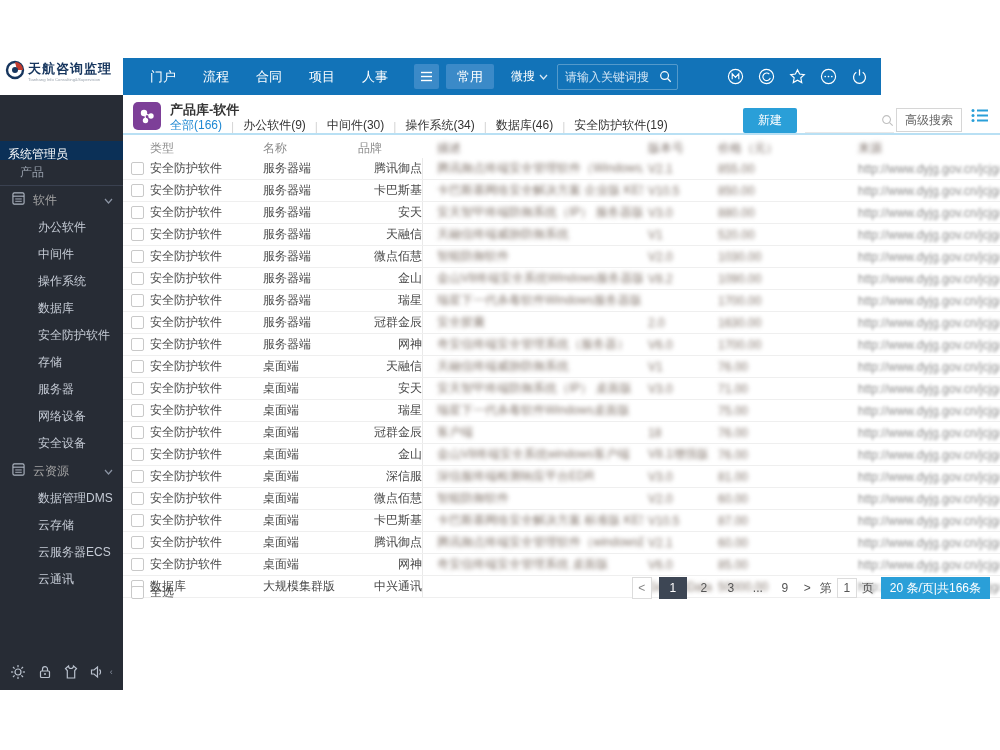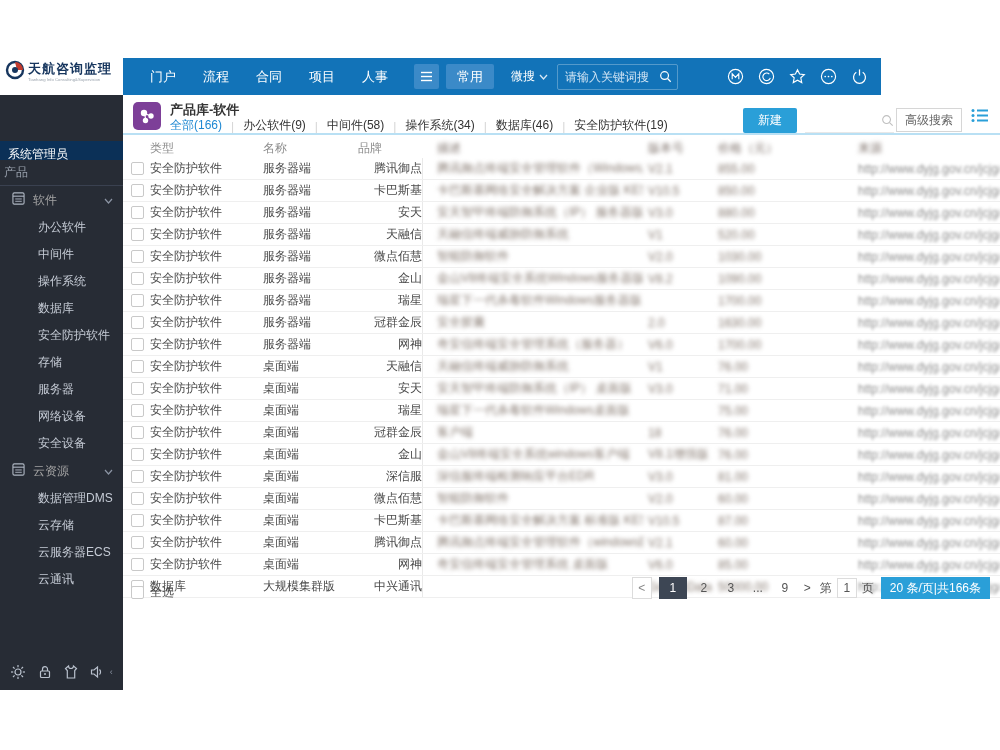--- a/index.html
+++ b/index.html
@@ -23,21 +23,21 @@
   .search-scope{margin-left:17px;display:flex;align-items:center;gap:4px;cursor:pointer;}
   .search-wrap{margin-left:9px;display:flex;align-items:center;border:1px solid rgba(255,255,255,.28);
           border-radius:2px;height:24px;padding:0 5px;}
   .search-wrap input{background:transparent;border:none;outline:none;color:#fff;width:92px;font-size:12px;}
   .search-wrap input::placeholder{color:#cfe3f3;}
   .top-icons{margin-left:auto;display:flex;align-items:center;gap:14px;margin-right:13px;}
   .top-icons .ticon{width:17px;height:17px;cursor:pointer;}
   
   .sidebar{position:absolute;left:0;top:95px;width:123px;height:595px;background:#272c35;color:#c6ccd6;}
   .user-bar{height:19px;line-height:27px;background:#0b3057;color:#fff;padding-left:8px;font-size:12px;margin-top:46px;}
-  .cat-label{height:25px;line-height:25px;padding-left:4px;color:#99a1ad;font-size:12px;
+  .cat-label{height:25px;line-height:25px;padding-left:20px;color:#99a1ad;font-size:12px;
              border-bottom:1px solid #3a4150;}
   .section-head{display:flex;align-items:center;height:28px;padding:0 10px 0 12px;color:#a3a3a3;
              font-size:12px;cursor:pointer;}
   .section-head .sec-label{margin-left:8px;}
   .section-head .chev{margin-left:auto;}
   .menu-item{height:27px;line-height:27px;padding-left:38px;font-size:12px;color:#c6ccd6;cursor:pointer;}
   .sidebar-bottom{position:absolute;left:0;bottom:0;width:123px;height:36px;display:flex;
              align-items:center;justify-content:space-evenly;}
   .sb-icon{width:16px;height:16px;cursor:pointer;}
   .sb-arrow{font-size:9px;color:#8b94a3;margin-left:-6px;}
@@ -250,21 +250,21 @@
           <line x1="8" y1="9.5" x2="8.5" y2="12.5"></line>
         </g>
     </svg>
   </div>
   <div class="page-title">产品库-软件</div>
   <div class="tabs" id="tabs">
       <span class="tab active">全部(166)</span>
       <span class="tab-sep">|</span>
       <span class="tab">办公软件(9)</span>
       <span class="tab-sep">|</span>
-      <span class="tab">中间件(58)</span>
+      <span class="tab">中间件(30)</span>
       <span class="tab-sep">|</span>
       <span class="tab">操作系统(34)</span>
       <span class="tab-sep">|</span>
       <span class="tab">数据库(46)</span>
       <span class="tab-sep">|</span>
       <span class="tab">安全防护软件(19)</span>
     </div>
 
   <div class="controls">
     <span class="btn-new">新建</span>

